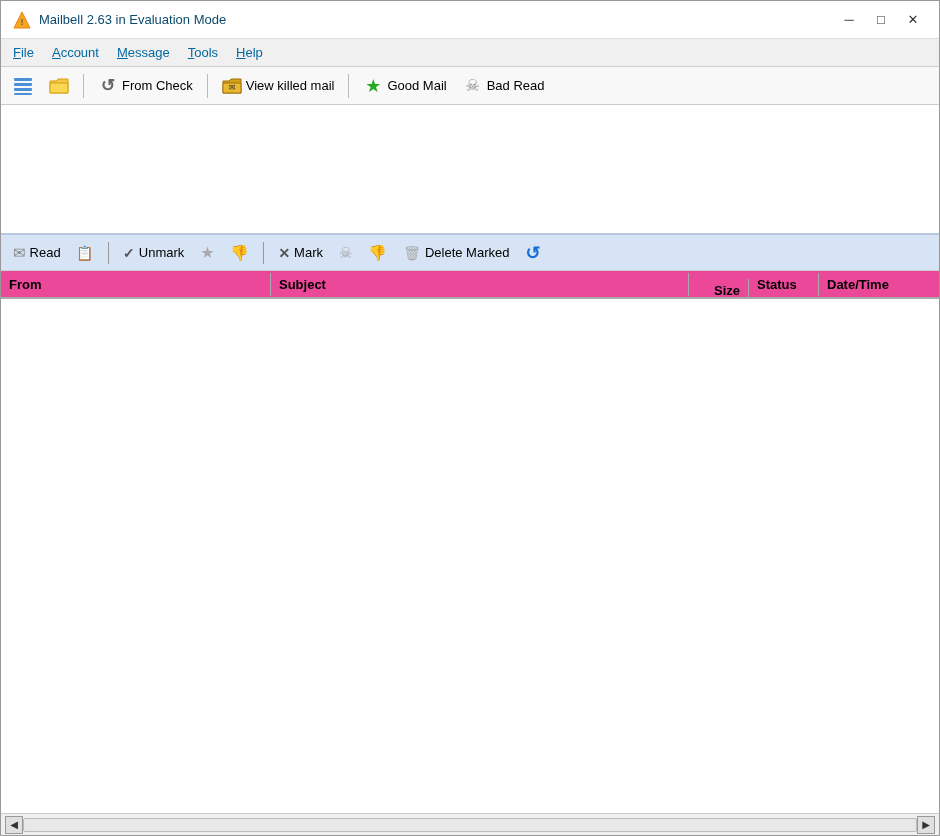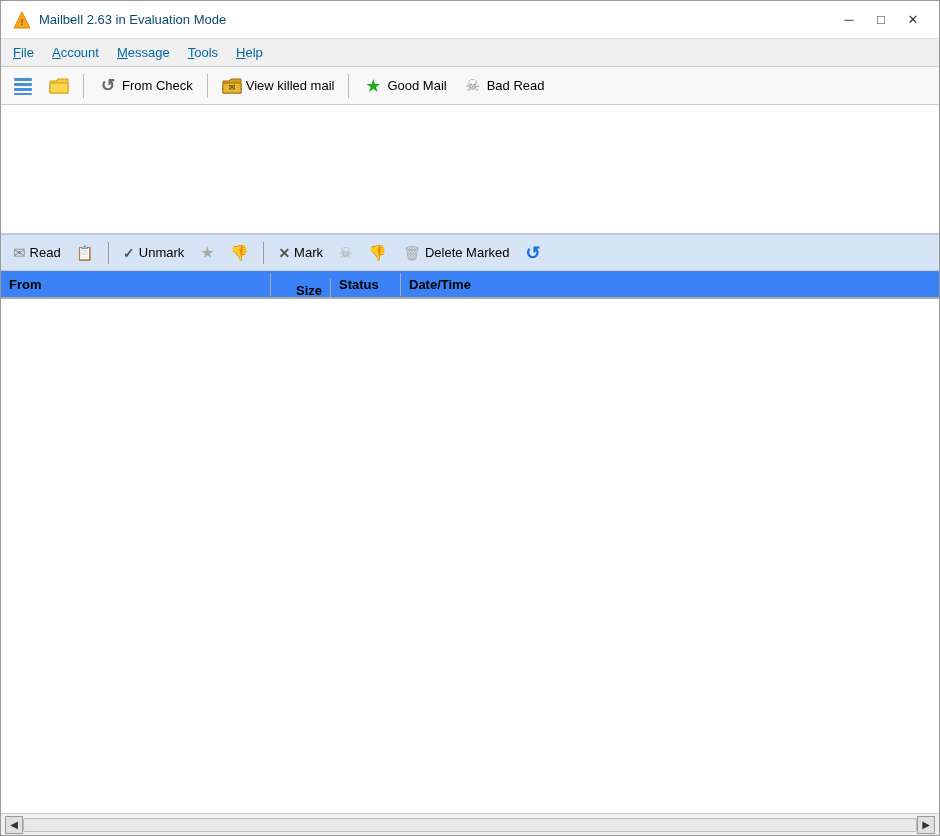--- a/index.html
+++ b/index.html
@@ -138,21 +138,21 @@
     }
     .list-toolbar-separator {
       width: 1px;
       height: 22px;
       background: #999;
       margin: 0 4px;
     }
     .column-header {
       display: flex;
       align-items: center;
-      background: #3b82f6;
+      background: #ec4899;
       border-bottom: 2px solid #aaa;
       height: 28px;
     }
     .col-from {
       width: 270px;
       min-width: 270px;
       padding: 4px 8px;
       font-weight: bold;
       border-right: 1px solid #aaa;
       font-size: 13px;
@@ -363,20 +363,21 @@
       <span>Delete Marked</span>
     </button>
 
     <button class="list-toolbar-btn">
       <span style="color:#1a6fd4; font-size:18px; font-weight:bold;">↺</span>
     </button>
   </div>
 
   <div class="column-header">
     <div class="col-from">From</div>
+    <div class="col-subject">Subject</div>
     <div class="col-size">Size</div>
     <div class="col-status">Status</div>
     <div class="col-datetime">Date/Time</div>
   </div>
 
   <div class="email-list"></div>
 
   <div class="statusbar">
     <button class="scrollbar-btn" style="font-size:10px; color:#333;">◀</button>
     <div class="scrollbar-track"></div>

